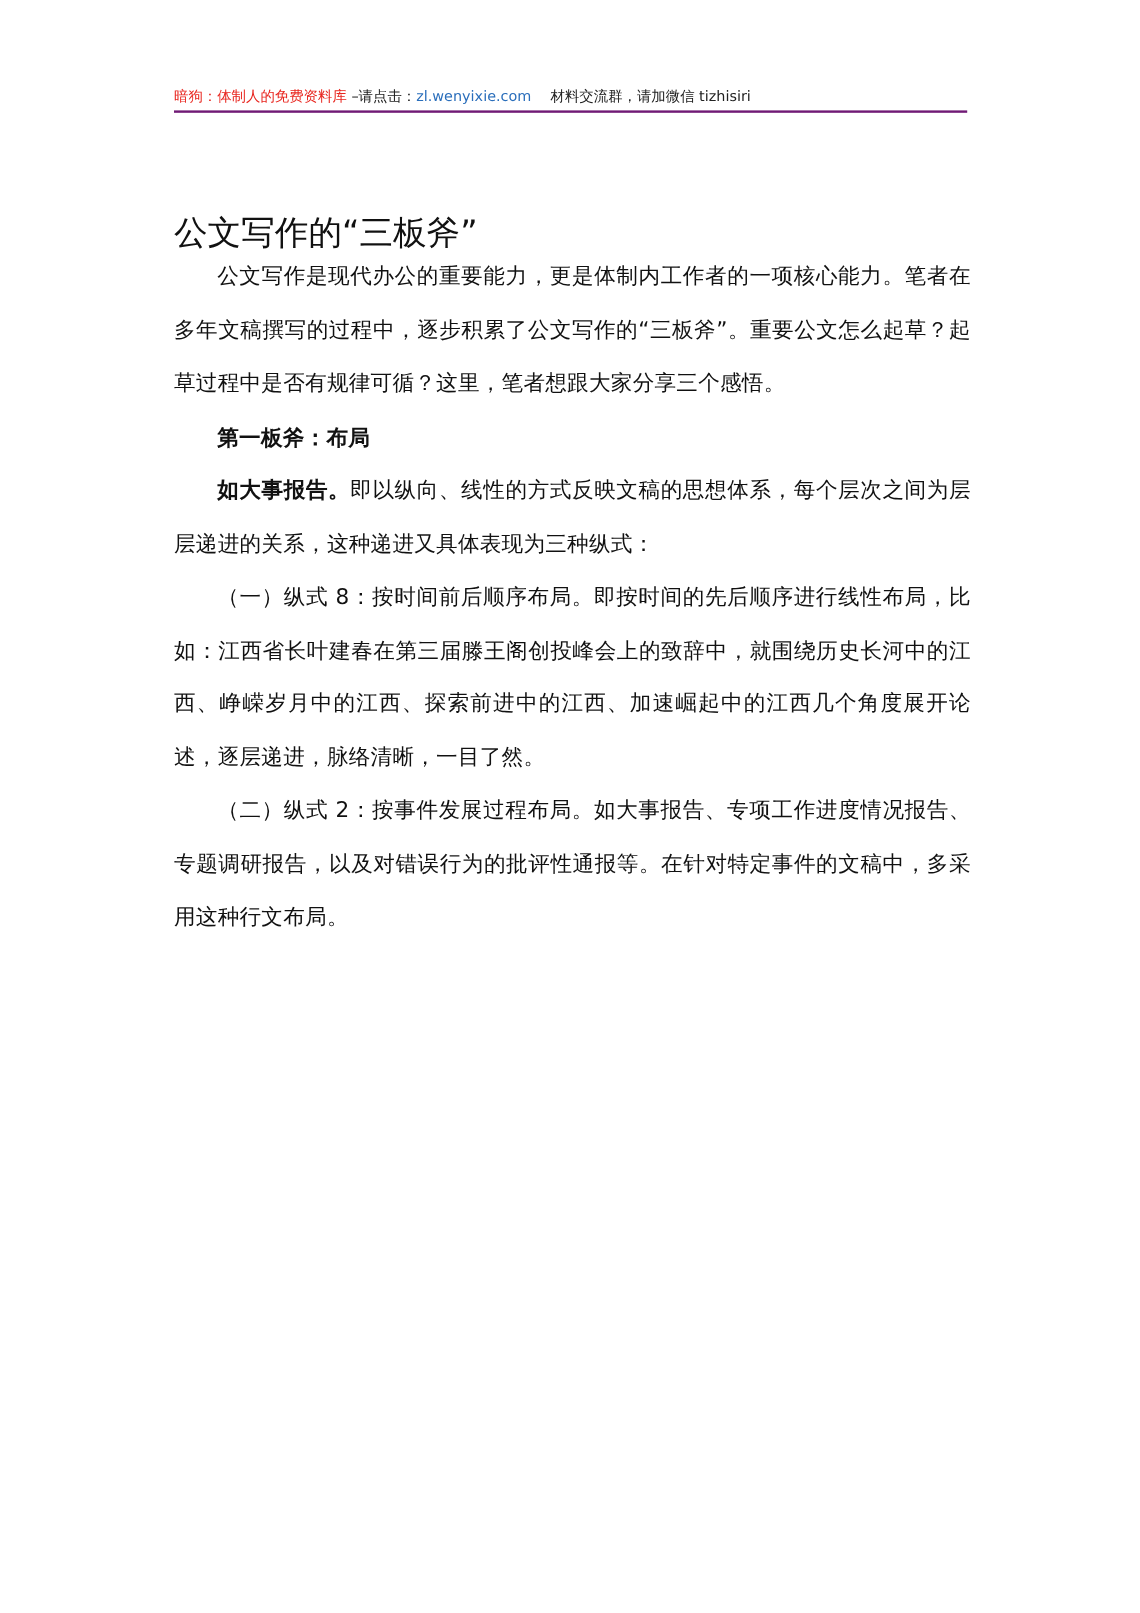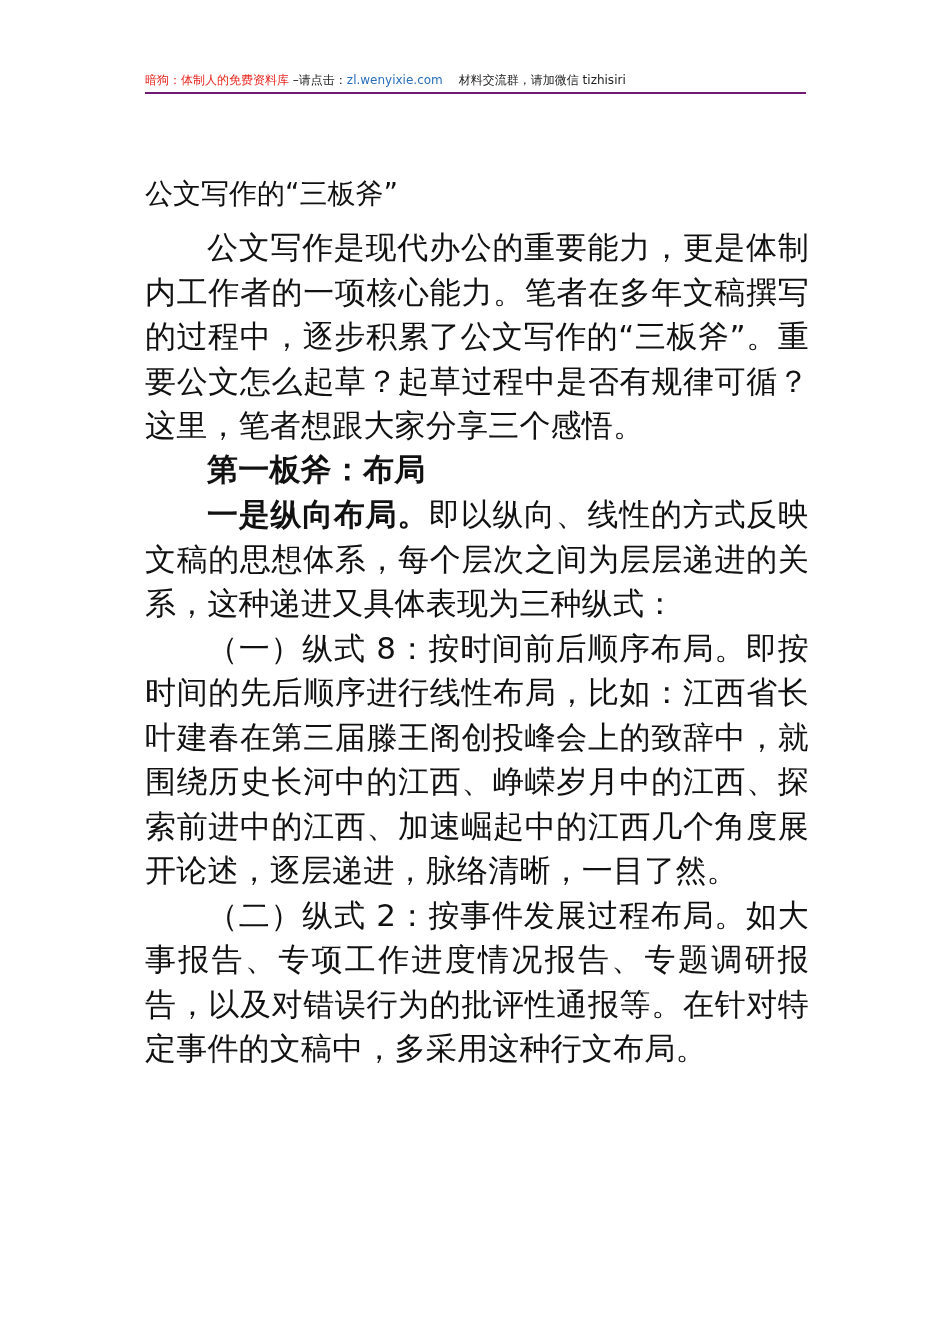--- a/index.html
+++ b/index.html
@@ -38,23 +38,23 @@
       width: 661px;
       text-align: left;
       font-size: 28px;
       line-height: 40px;
       color: #111111;
       margin-top: 24px;
     }
     .content {
       position: absolute;
       left: 145px;
-      top: 225px;
+      top: 209px;
       width: 664px;
-      font-size: 31px;
+      font-size: 18px;
       line-height: 44.5px;
       color: #111111;
     }
     .content p {
       margin: 0;
       text-indent: 2em;
       text-align: justify;
       letter-spacing: 0.2px;
     }
     .content p.section {
@@ -70,16 +70,16 @@
 
 <div class="header">
   <span class="red">暗狗：体制人的免费资料库</span><span class="dark"> –请点击：</span><span class="link">zl.wenyixie.com</span><span class="gap"></span><span class="dark">材料交流群，请加微信 tizhisiri</span>
 </div>
 
 <div class="title">公文写作的“三板斧”</div>
 
 <div class="content">
   <p>公文写作是现代办公的重要能力，更是体制内工作者的一项核心能力。笔者在多年文稿撰写的过程中，逐步积累了公文写作的“三板斧”。重要公文怎么起草？起草过程中是否有规律可循？这里，笔者想跟大家分享三个感悟。</p>
   <p class="section">第一板斧：布局</p>
-  <p><b>一是纵向布局。</b><span>即以纵向、线性的方式反映文稿的思想体系，每个层次之间为层层递进的关系，这种递进又具体表现为三种纵式：</span></p>
+  <p><b>如大事报告。</b><span>即以纵向、线性的方式反映文稿的思想体系，每个层次之间为层层递进的关系，这种递进又具体表现为三种纵式：</span></p>
   <p>（一）纵式 8：按时间前后顺序布局。即按时间的先后顺序进行线性布局，比如：江西省长叶建春在第三届滕王阁创投峰会上的致辞中，就围绕历史长河中的江西、峥嵘岁月中的江西、探索前进中的江西、加速崛起中的江西几个角度展开论述，逐层递进，脉络清晰，一目了然。</p>
   <p>（二）纵式 2：按事件发展过程布局。如大事报告、专项工作进度情况报告、专题调研报告，以及对错误行为的批评性通报等。在针对特定事件的文稿中，多采用这种行文布局。</p>
 </div>
 
 </body></html>

